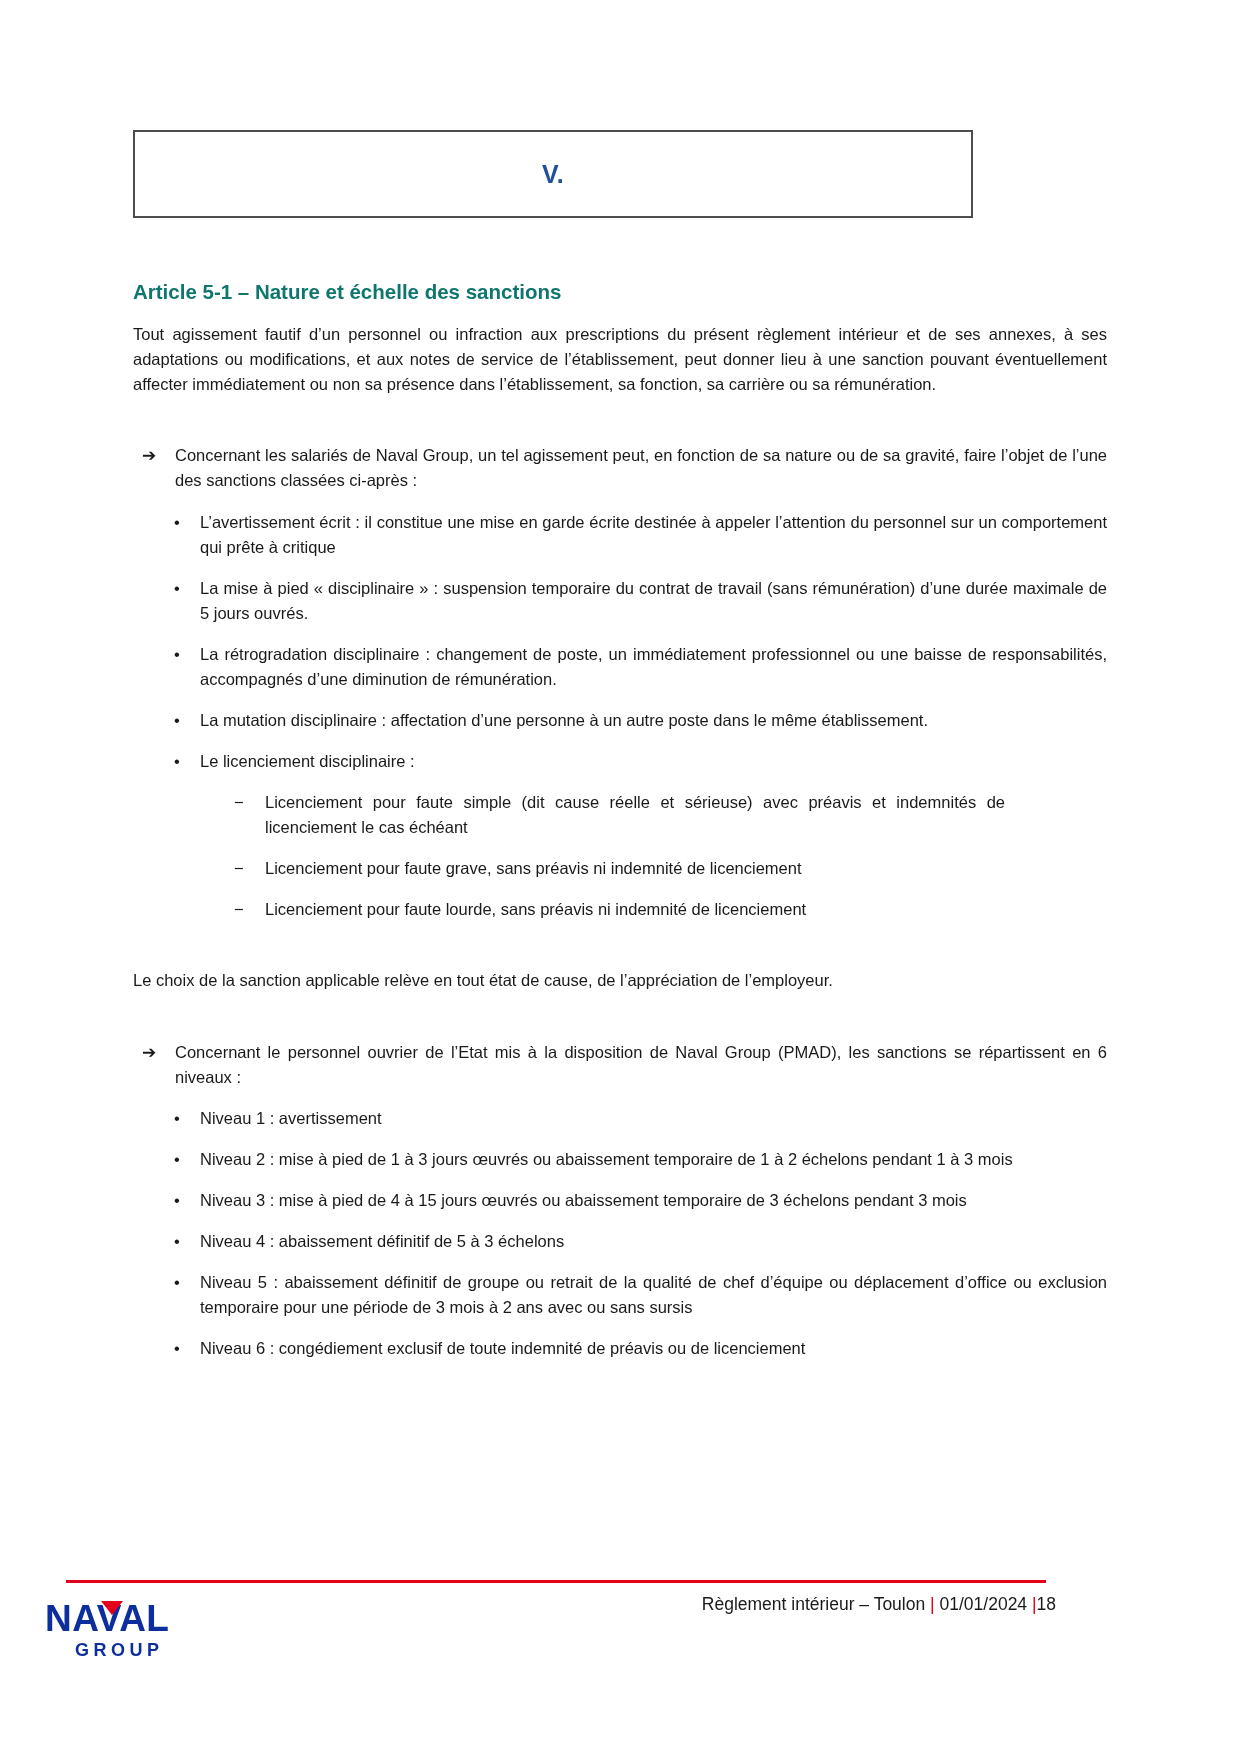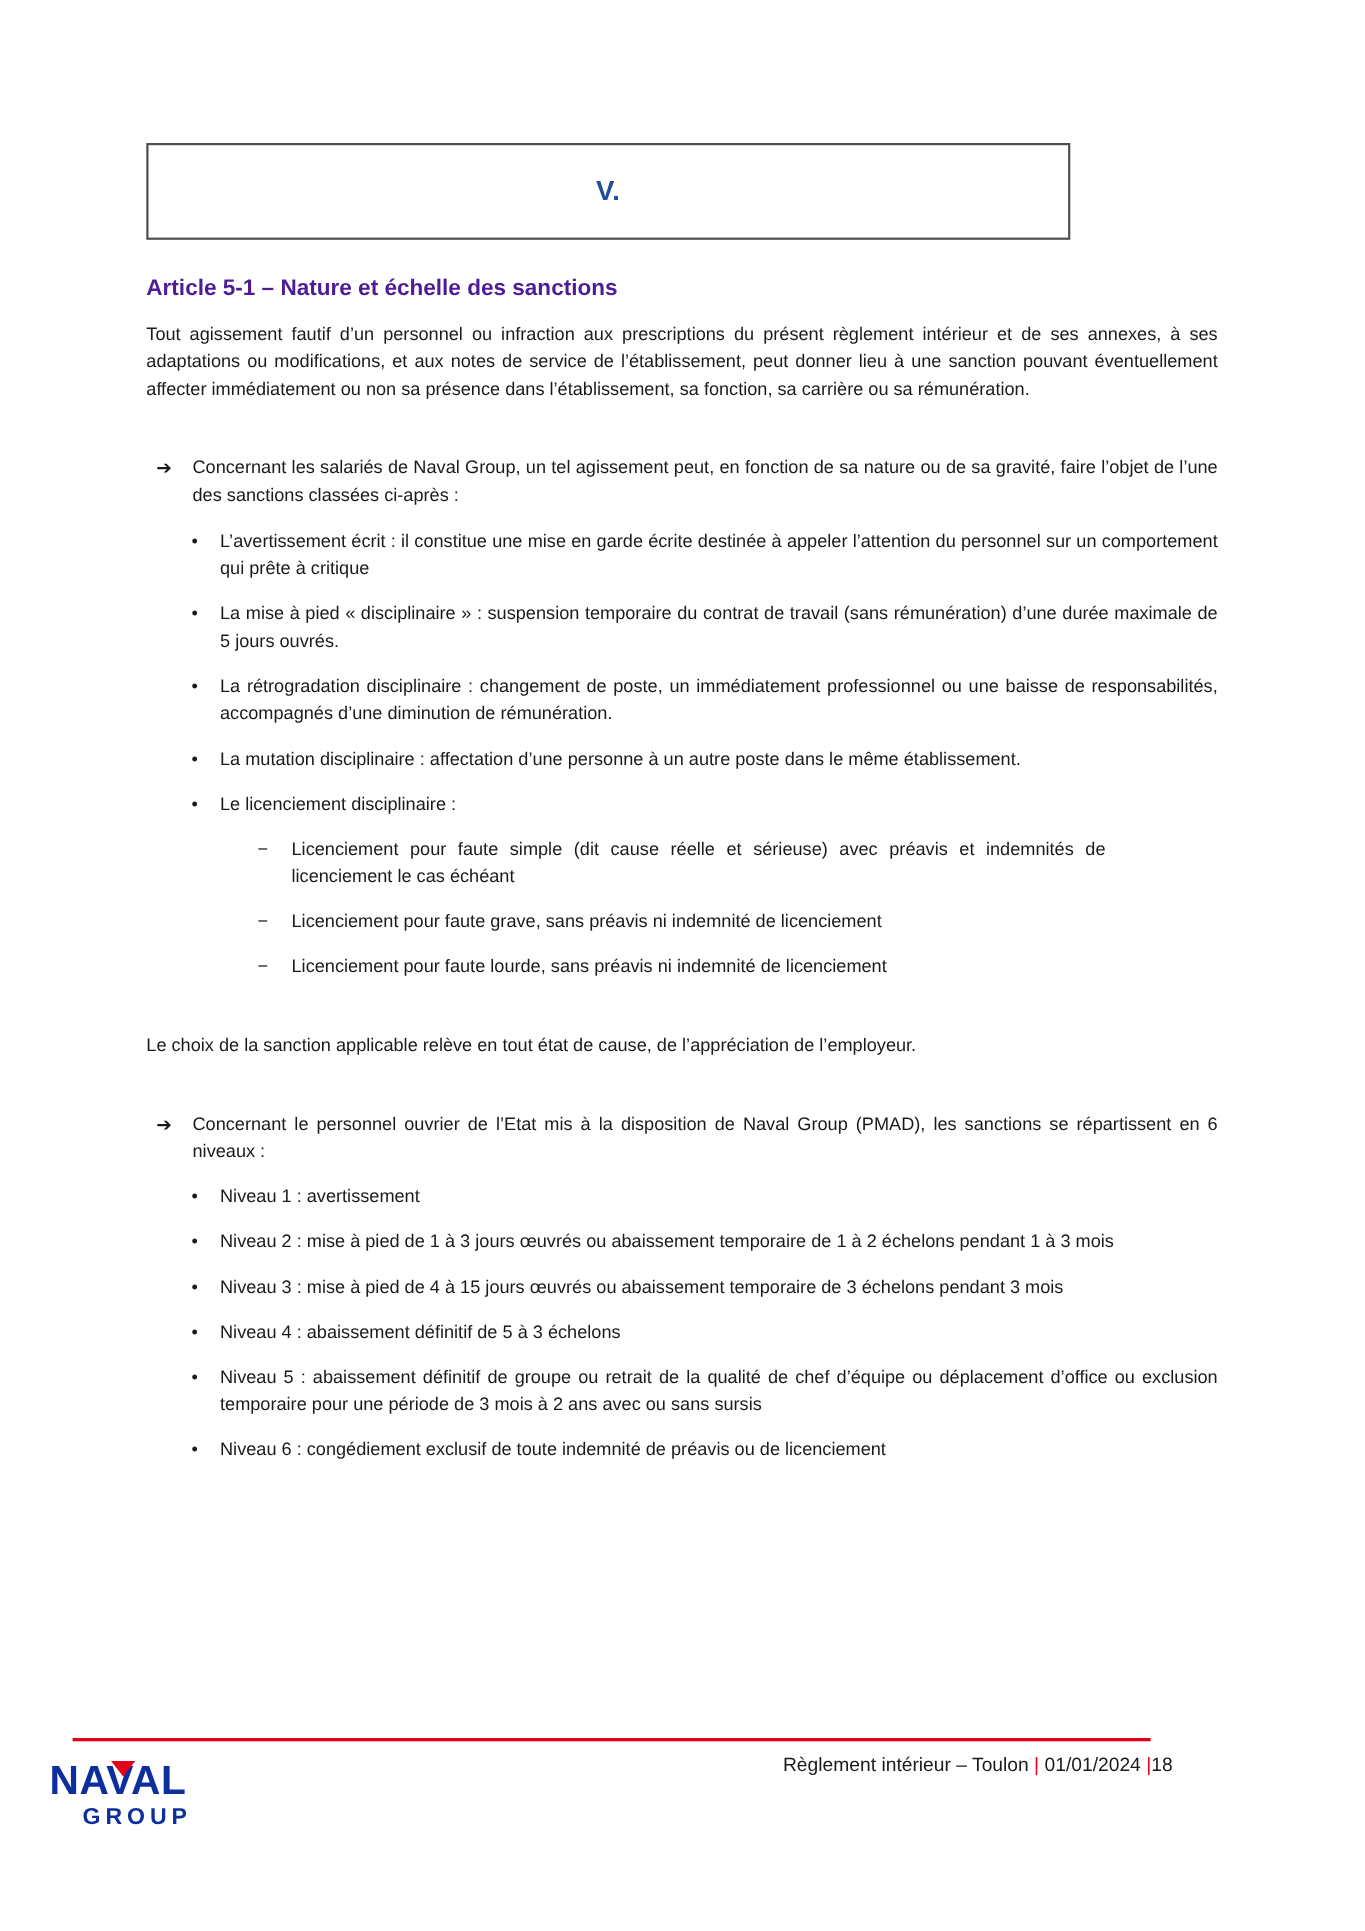--- a/index.html
+++ b/index.html
@@ -31,24 +31,24 @@
     justify-content: center;
     gap: 14px;
   }
   .title-box .ttl {
     color: #1F4E9F;
     font-weight: bold;
     font-size: 25px;
     letter-spacing: 0.4px;
   }
   .article-heading {
-    margin-top: 28px;
+    margin-top: 58px;
     font-size: 20.5px;
     font-weight: bold;
-    color: #4c1d95;
+    color: #0f766e;
   }
   .para {
     margin-top: 15px;
     text-align: justify;
   }
   .arrow-row {
     display: flex;
     margin-top: 46px;
   }
   .arrow-glyph {
@@ -92,21 +92,21 @@
   .footer-line {
     position: absolute;
     left: 66px;
     top: 1580px;
     width: 980px;
     height: 3px;
     background: #E2001A;
   }
   .footer-text {
     position: absolute;
-    left: 84px;
+    left: 74px;
     top: 1594px;
     width: 982px;
     text-align: right;
     font-size: 17.5px;
     color: #1a1a1a;
   }
   .footer-sep { color: #E2001A; }
   .logo {
     position: absolute;
     left: 45px;
@@ -126,21 +126,21 @@
     position: absolute;
     left: 56px;
     top: 1px;
     width: 0;
     height: 0;
     border-left: 11px solid transparent;
     border-right: 11px solid transparent;
     border-top: 14px solid #E2001A;
   }
   .logo-group {
-    font-size: 21px;
+    font-size: 18px;
     font-weight: bold;
     color: #0D2F9E;
     letter-spacing: 4.5px;
     margin-top: 3px;
     padding-left: 30px;
   }
 </style>
 </head>
 <body>
 

